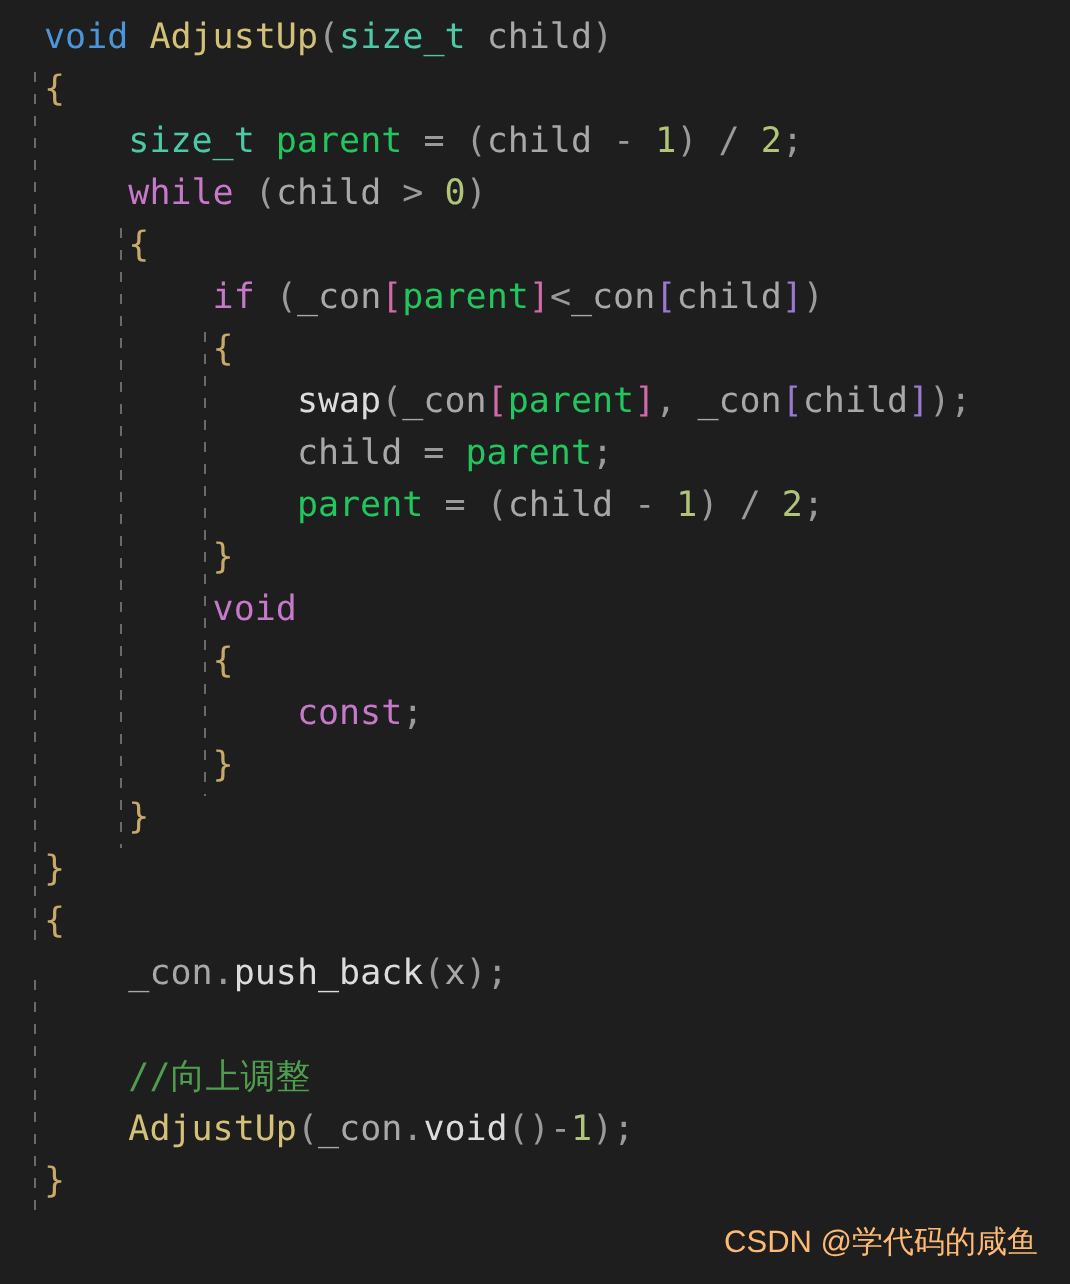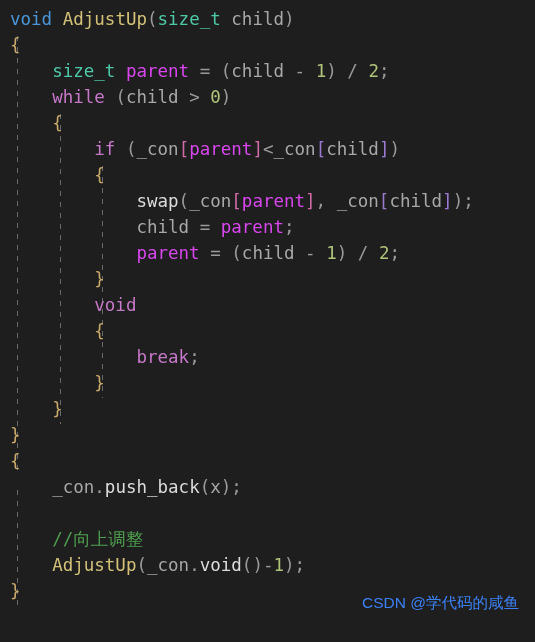--- a/index.html
+++ b/index.html
@@ -13,21 +13,21 @@
     overflow: hidden;
     font-family: "DejaVu Sans Mono", "Liberation Mono", monospace;
   }
 
   #editor {
     position: relative;
     width: 535px;
     height: 642px;
     background: #1e1e1e;
     box-sizing: border-box;
-    padding: 6px 0 0 0;
+    padding: 6px 0 0 12px;
   }
 
   .code-area {
     position: relative;
     z-index: 2;
   }
 
   .line {
     position: relative;
     height: 26px;
@@ -38,21 +38,21 @@
     padding-left: 10px;
     color: #b4b4b4;
   }
 
   
   .kw       { color: #4a96d8; }  
   .ctrl     { color: #c678c9; text-align: center; }  
   .type     { color: #4ec9a8; }  
   .fn       { color: #d3c178; }  
   .fn2      { color: #dcdcdc; }  
-  .var      { color: #d946ef; }  
+  .var      { color: #22c55e; }  
   .plain    { color: #a8a8a8; }  
   .num      { color: #b0c47a; }  
   .brace    { color: #c8a96a; }  
   .brk1     { color: #d06aa8; }  
   .brk2     { color: #9a7ad0; }  
   .comment  { color: #4f9e4f; text-align: center; }  
   .punct    { color: #9a9a9a; }  
 
   
   .guide {
@@ -66,23 +66,23 @@
       #6a6a6a 0px, #6a6a6a 5px,
       rgba(0,0,0,0) 5px, rgba(0,0,0,0) 11px
     );
     background-size: 1px 11px;
     background-repeat: repeat-y;
   }
 
   .watermark {
     position: absolute;
     right: 16px;
-    bottom: 28px;
+    bottom: 10px;
     z-index: 5;
-    color: #3b82f6;
+    color: #fdba74;
     font-size: 15.5px;
     font-family: "Liberation Sans", sans-serif;
     white-space: pre;
   }
 </style>
 </head>
 <body>
 
 <div id="editor">
 
@@ -100,21 +100,21 @@
       <div class="line"><span>    </span><span class="ctrl">while</span><span class="plain"> </span><span class="punct">(</span><span class="plain">child</span><span class="plain"> </span><span class="punct">&gt;</span><span class="plain"> </span><span class="num">0</span><span class="punct">)</span></div>
       <div class="line"><span>    </span><span class="brace">{</span></div>
       <div class="line"><span>        </span><span class="ctrl">if</span><span class="plain"> </span><span class="punct">(</span><span class="plain">_con</span><span class="brk1">[</span><span class="var">parent</span><span class="brk1">]</span><span class="punct">&lt;</span><span class="plain">_con</span><span class="brk2">[</span><span class="plain">child</span><span class="brk2">]</span><span class="punct">)</span></div>
       <div class="line"><span>        </span><span class="brace">{</span></div>
       <div class="line"><span>            </span><span class="fn2">swap</span><span class="punct">(</span><span class="plain">_con</span><span class="brk1">[</span><span class="var">parent</span><span class="brk1">]</span><span class="punct">, </span><span class="plain">_con</span><span class="brk2">[</span><span class="plain">child</span><span class="brk2">]</span><span class="punct">)</span><span class="punct">;</span></div>
       <div class="line"><span>            </span><span class="plain">child</span><span class="plain"> </span><span class="punct">=</span><span class="plain"> </span><span class="var">parent</span><span class="punct">;</span></div>
       <div class="line"><span>            </span><span class="var">parent</span><span class="plain"> </span><span class="punct">=</span><span class="plain"> </span><span class="punct">(</span><span class="plain">child</span><span class="plain"> </span><span class="punct">-</span><span class="plain"> </span><span class="num">1</span><span class="punct">)</span><span class="plain"> </span><span class="punct">/</span><span class="plain"> </span><span class="num">2</span><span class="punct">;</span></div>
       <div class="line"><span>        </span><span class="brace">}</span></div>
       <div class="line"><span>        </span><span class="ctrl">void</span></div>
       <div class="line"><span>        </span><span class="brace">{</span></div>
-      <div class="line"><span>            </span><span class="ctrl">break</span><span class="punct">;</span></div>
+      <div class="line"><span>            </span><span class="ctrl">const</span><span class="punct">;</span></div>
       <div class="line"><span>        </span><span class="brace">}</span></div>
       <div class="line"><span>    </span><span class="brace">}</span></div>
       <div class="line"><span class="brace">}</span></div>
       <div class="line"><span class="brace">{</span></div>
       <div class="line"><span>    </span><span class="plain">_con</span><span class="punct">.</span><span class="fn2">push_back</span><span class="punct">(</span><span class="plain">x</span><span class="punct">)</span><span class="punct">;</span></div>
       <div class="line"><span>    </span>​</div>
       <div class="line"><span>    </span><span class="comment">//向上调整</span></div>
       <div class="line"><span>    </span><span class="fn">AdjustUp</span><span class="punct">(</span><span class="plain">_con</span><span class="punct">.</span><span class="fn2">void</span><span class="punct">(</span><span class="punct">)</span><span class="punct">-</span><span class="num">1</span><span class="punct">)</span><span class="punct">;</span></div>
       <div class="line"><span class="brace">}</span></div>
     </div>

